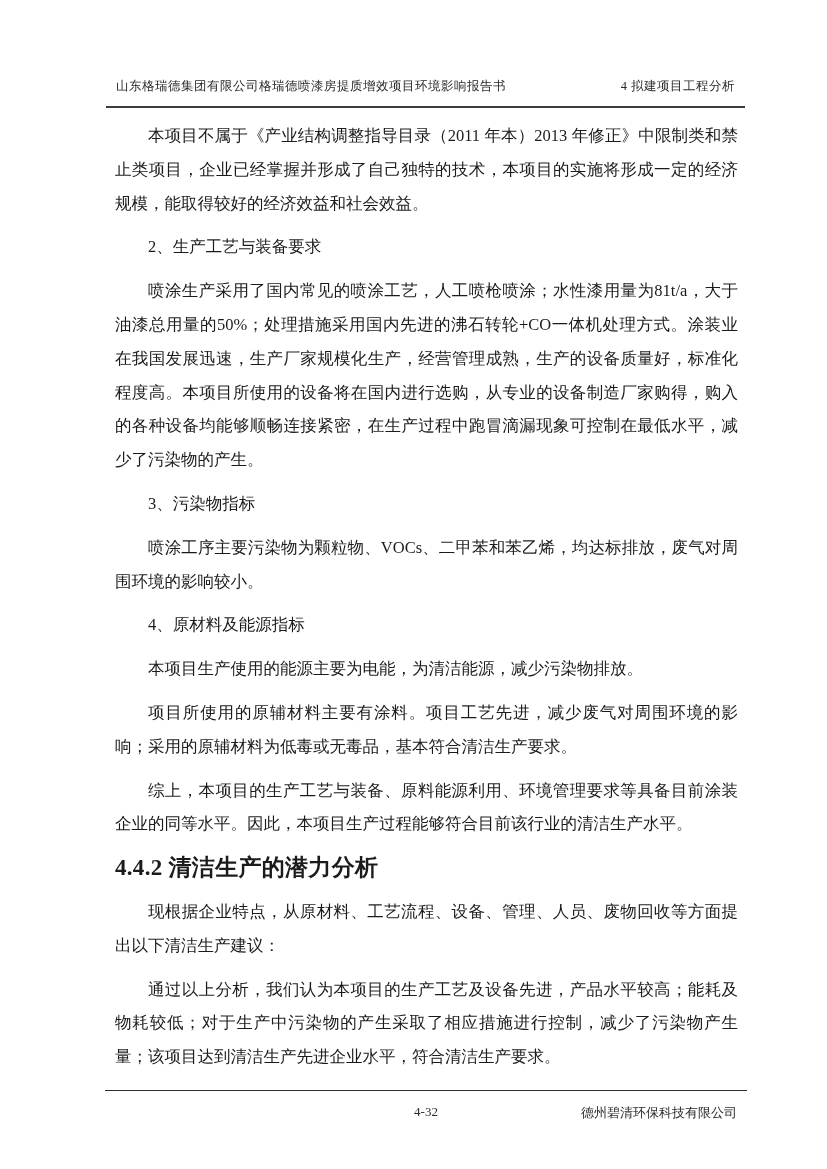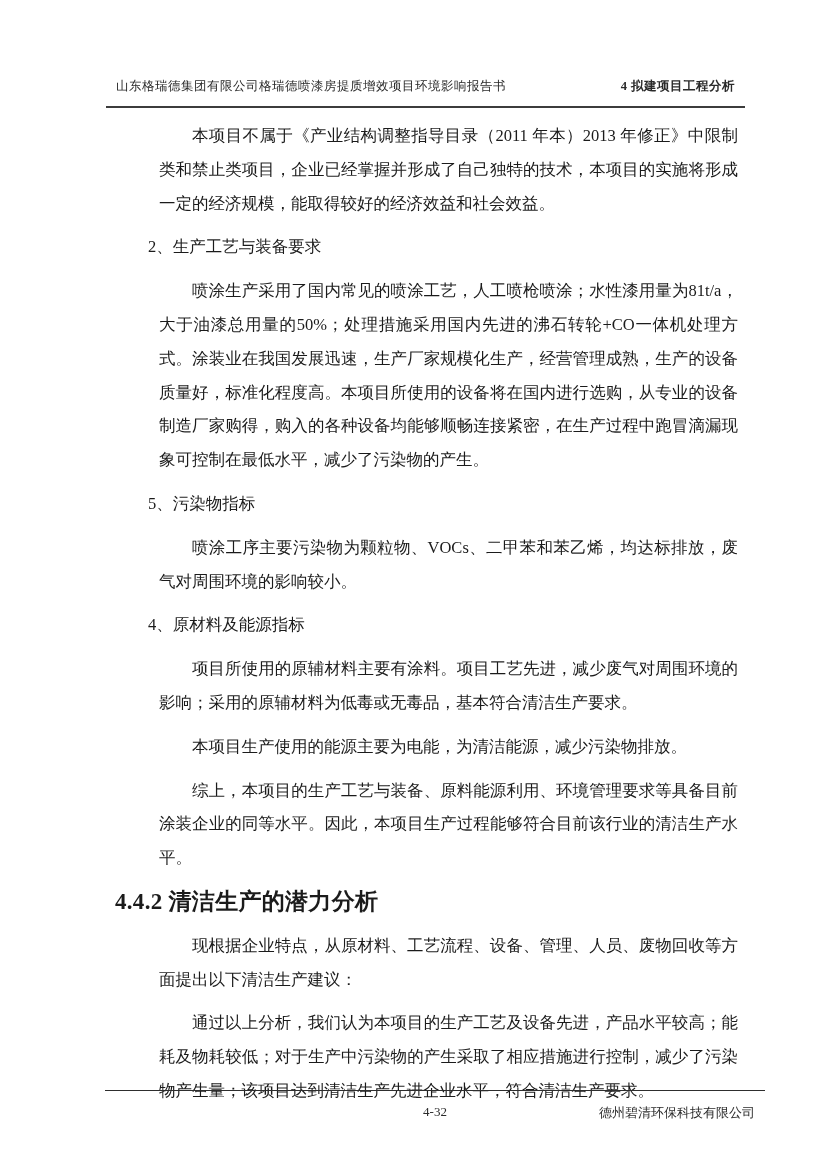--- a/index.html
+++ b/index.html
@@ -20,51 +20,50 @@
     right: 92px;
     display: flex;
     justify-content: space-between;
     align-items: flex-end;
     font-size: 12.5px;
     letter-spacing: 0.5px;
     border-bottom: 2px solid #3c3c3c;
     padding-bottom: 6px;
     color: #2a2a2a;
   }
-  .page-header .hdr-right { font-weight: bold; white-space: nowrap; }
+  .page-header .hdr-right { font-weight: normal; white-space: nowrap; }
   .page-header .hdr-left  { white-space: nowrap; }
 
   .doc-body {
     position: absolute;
     top: 99px;
     left: 95px;
     width: 643px;
     font-size: 16.5px;
     line-height: 33.8px;
     text-align: justify;
   }
   .para {
     text-indent: 2em;
-    margin-left: 44px;
   }
   .subheading {
     text-indent: 2em;
   }
   .section-heading {
     font-weight: bold;
     font-size: 23px;
     text-indent: 0;
     letter-spacing: 0.3px;
   }
 
   .page-footer {
     position: absolute;
     top: 1080px;
     left: 95px;
-    right: 72px;
+    right: 90px;
     border-top: 1.5px solid #2e2e2e;
     padding-top: 3px;
     font-size: 13px;
     color: #2a2a2a;
   }
   .footer-row {
     position: relative;
     height: 20px;
   }
   .footer-page-num {
@@ -85,25 +84,25 @@
 
   <div class="page-header">
     <span class="hdr-left">山东格瑞德集团有限公司格瑞德喷漆房提质增效项目环境影响报告书</span>
     <span class="hdr-right">4 拟建项目工程分析</span>
   </div>
 
   <div class="doc-body">
     <div class="para">本项目不属于《产业结构调整指导目录（2011 年本）2013 年修正》中限制类和禁止类项目，企业已经掌握并形成了自己独特的技术，本项目的实施将形成一定的经济规模，能取得较好的经济效益和社会效益。</div>
     <div class="subheading">2、生产工艺与装备要求</div>
     <div class="para">喷涂生产采用了国内常见的喷涂工艺，人工喷枪喷涂；水性漆用量为81t/a，大于油漆总用量的50%；处理措施采用国内先进的沸石转轮+CO一体机处理方式。涂装业在我国发展迅速，生产厂家规模化生产，经营管理成熟，生产的设备质量好，标准化程度高。本项目所使用的设备将在国内进行选购，从专业的设备制造厂家购得，购入的各种设备均能够顺畅连接紧密，在生产过程中跑冒滴漏现象可控制在最低水平，减少了污染物的产生。</div>
-    <div class="subheading">5、污染物指标</div>
+    <div class="subheading">3、污染物指标</div>
     <div class="para">喷涂工序主要污染物为颗粒物、VOCs、二甲苯和苯乙烯，均达标排放，废气对周围环境的影响较小。</div>
     <div class="subheading">4、原材料及能源指标</div>
+    <div class="para">本项目生产使用的能源主要为电能，为清洁能源，减少污染物排放。</div>
     <div class="para">项目所使用的原辅材料主要有涂料。项目工艺先进，减少废气对周围环境的影响；采用的原辅材料为低毒或无毒品，基本符合清洁生产要求。</div>
-    <div class="para">本项目生产使用的能源主要为电能，为清洁能源，减少污染物排放。</div>
     <div class="para">综上，本项目的生产工艺与装备、原料能源利用、环境管理要求等具备目前涂装企业的同等水平。因此，本项目生产过程能够符合目前该行业的清洁生产水平。</div>
     <div class="section-heading">4.4.2 清洁生产的潜力分析</div>
     <div class="para">现根据企业特点，从原材料、工艺流程、设备、管理、人员、废物回收等方面提出以下清洁生产建议：</div>
     <div class="para">通过以上分析，我们认为本项目的生产工艺及设备先进，产品水平较高；能耗及物耗较低；对于生产中污染物的产生采取了相应措施进行控制，减少了污染物产生量；该项目达到清洁生产先进企业水平，符合清洁生产要求。</div>
   </div>
 
   <div class="page-footer">
     <div class="footer-row">
       <span class="footer-page-num">4-32</span>
       <span class="footer-company">德州碧清环保科技有限公司</span>

